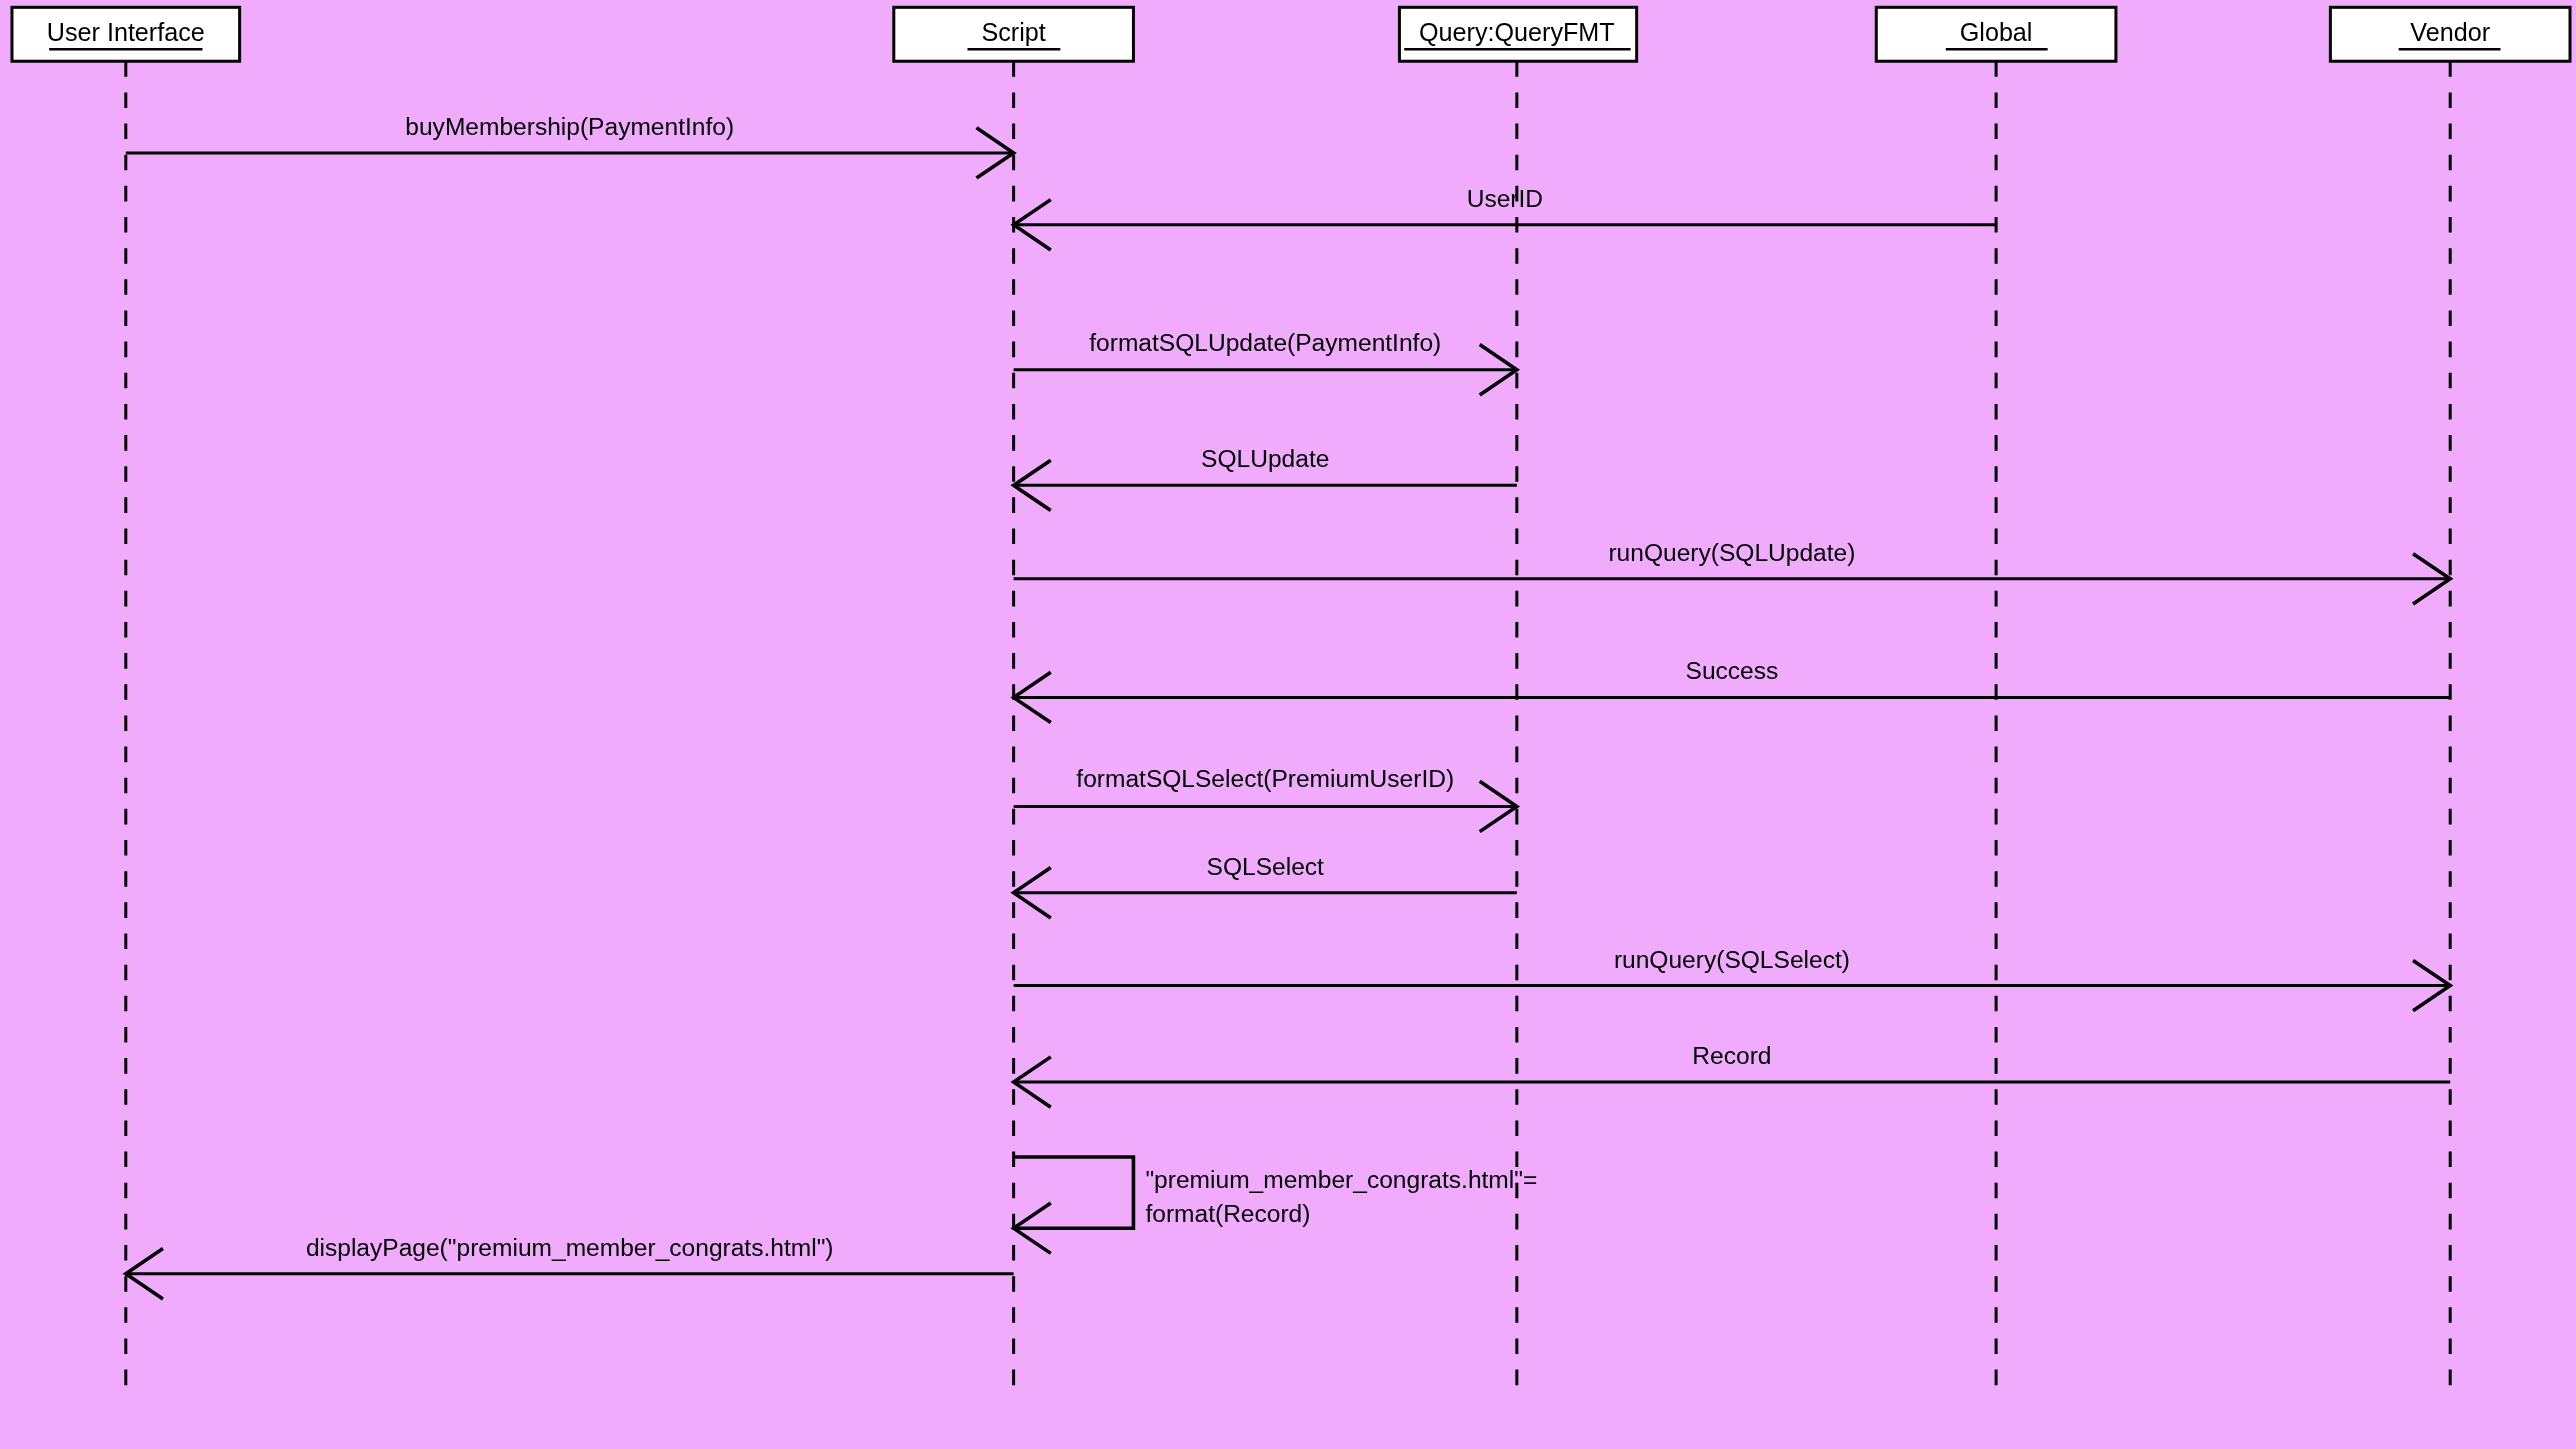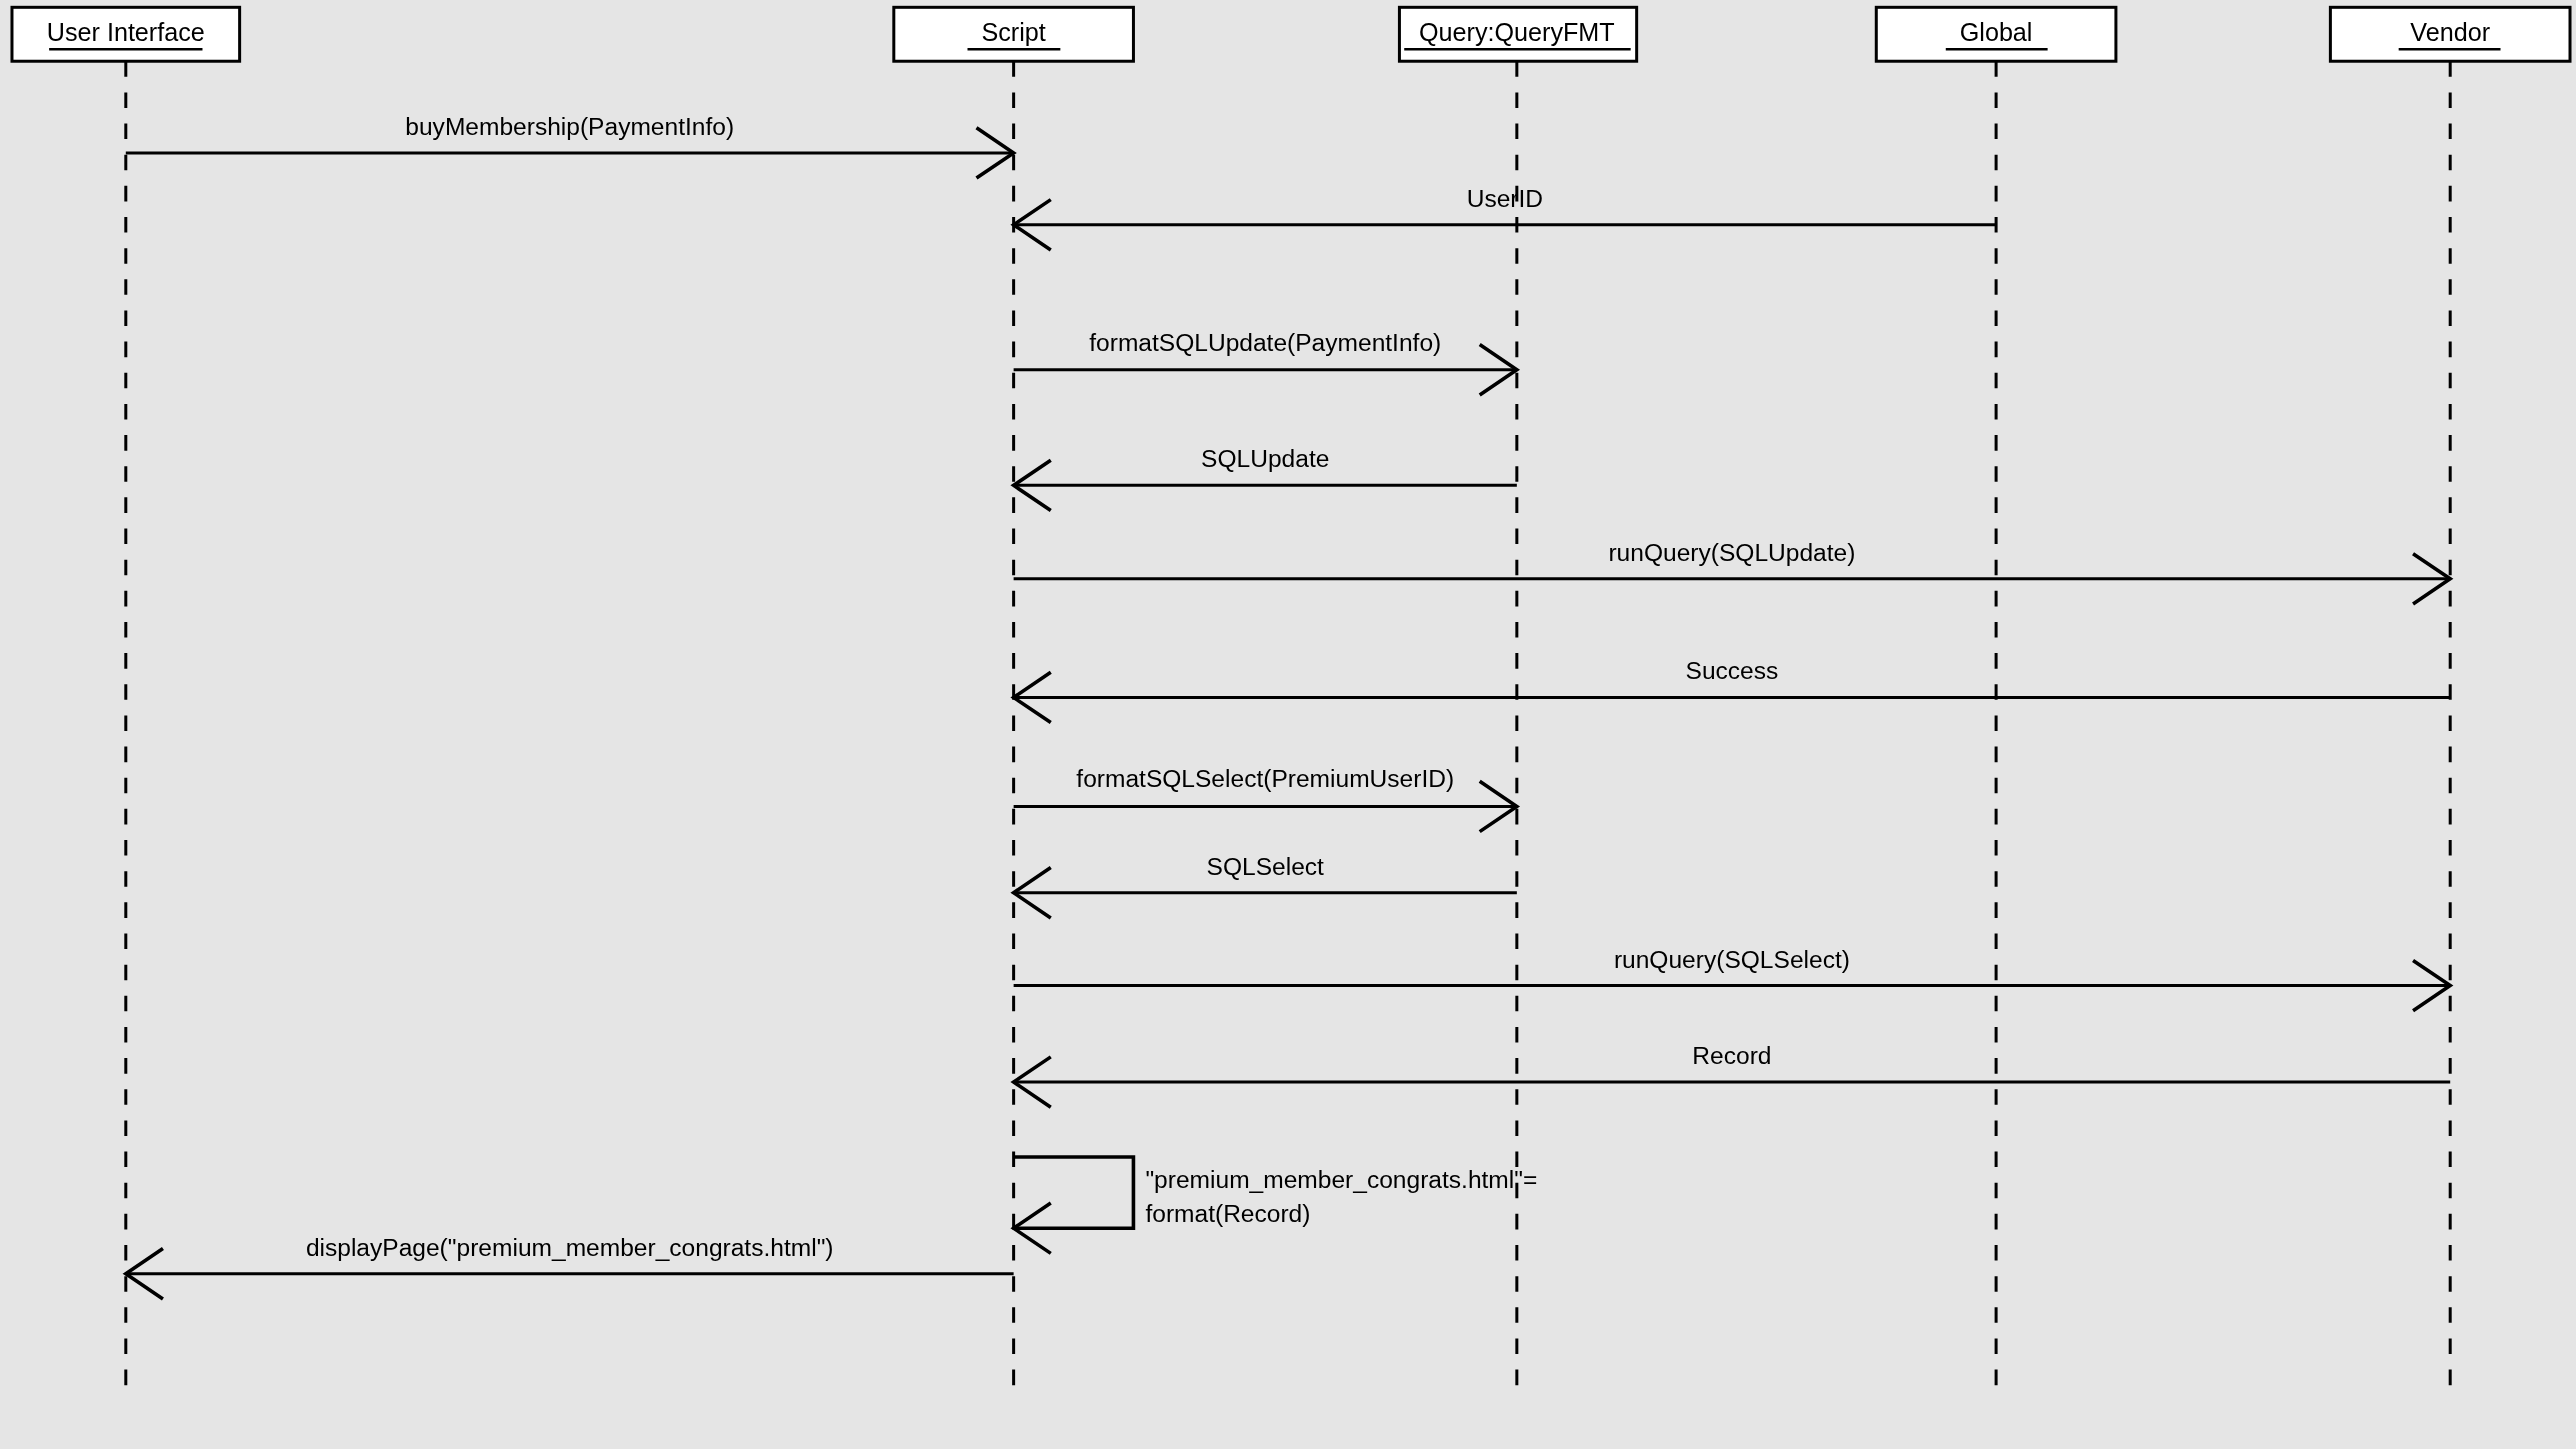--- a/index.html
+++ b/index.html
@@ -8,21 +8,21 @@
     background: #ffffff;
   }
   body {
     font-family: "Liberation Sans", sans-serif;
     color: #000000;
   }
   #stage {
     position: relative;
     width: 2576px;
     height: 1450px;
-    background: #e5e5e5;
+    background: #f0abfc;
     overflow: hidden;
   }
   #diagram-svg {
     position: absolute;
     left: 0;
     top: 0;
     width: 2576px;
     height: 1450px;
     display: block;
   }

